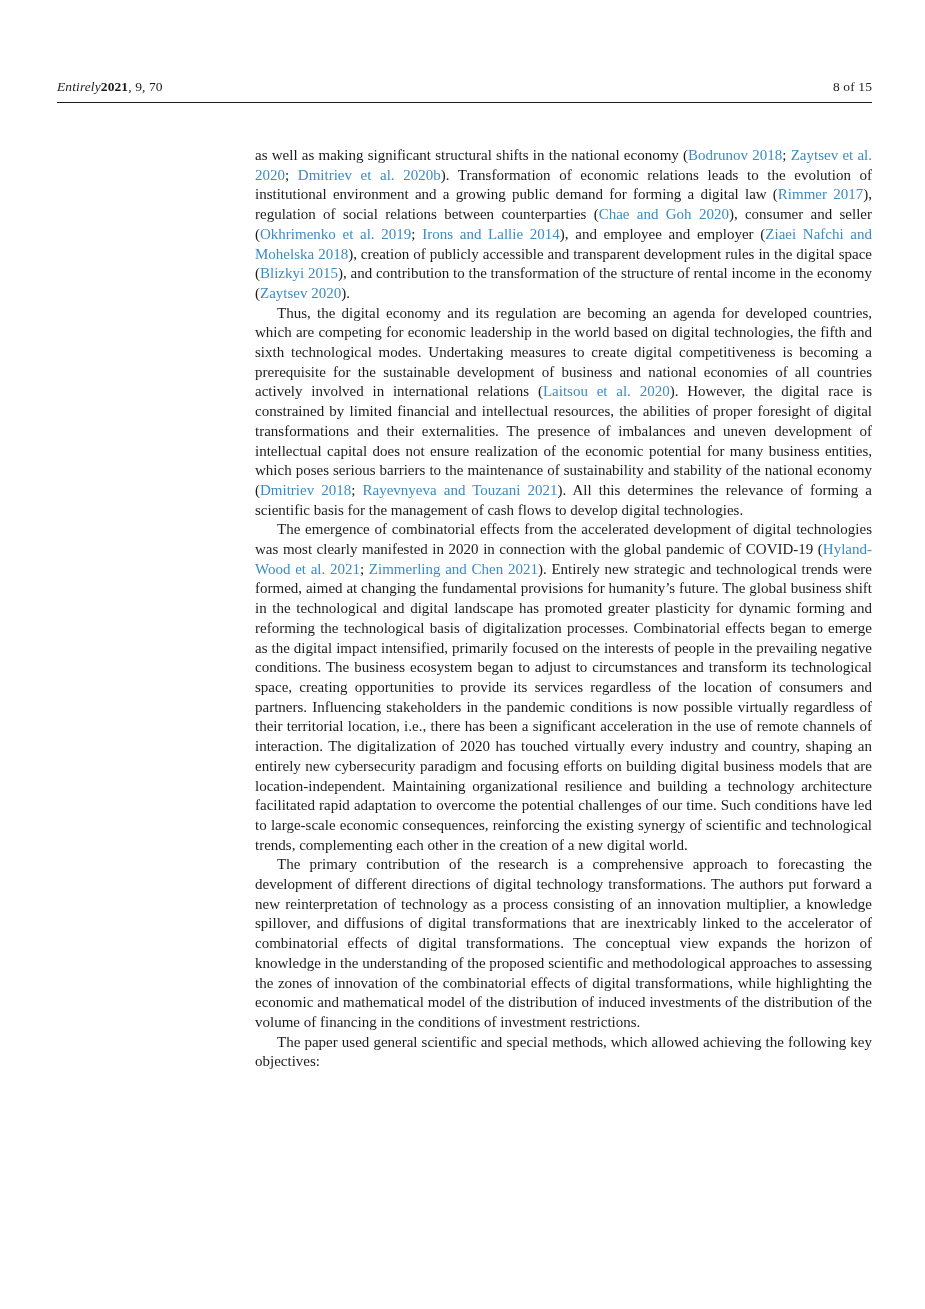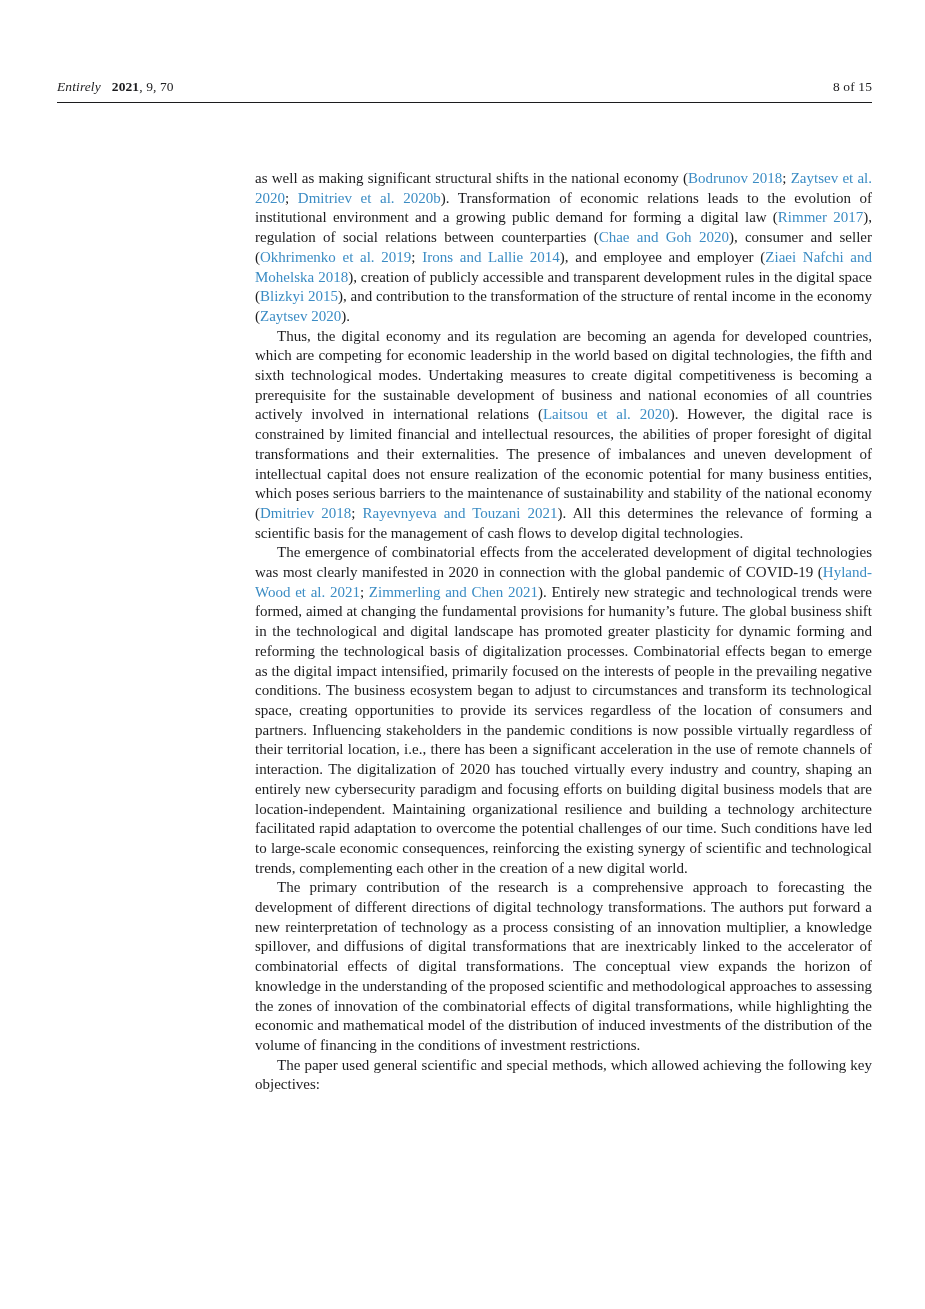--- a/index.html
+++ b/index.html
@@ -21,21 +21,21 @@
     left: 57px;
     right: 53px;
     top: 79px;
     display: flex;
     justify-content: space-between;
     align-items: baseline;
     font-size: 13.5px;
     letter-spacing: 0.1px;
   }
   .journal-name { font-style: italic; }
-  .journal-year { font-weight: bold; margin-left: 11px; }
+  .journal-year { font-weight: bold; margin-left: 0; }
   .journal-issue { font-weight: normal; }
   .header-rule {
     position: absolute;
     left: 57px;
     right: 53px;
     top: 102px;
     height: 0;
     border-top: 1.4px solid #1c1c1e;
   }
   .article {
@@ -63,20 +63,20 @@
 <body>
 
 <div class="page">
   <header class="page-header">
     <div class="journal-ref">
       <span class="journal-name">Entirely</span><span class="journal-year">2021</span><span class="journal-issue">, 9, 70</span>
     </div>
     <div class="page-indicator">8 of 15</div>
   </header>
   <div class="header-rule"></div>
-  <main class="article" style="color: rgb(28, 28, 30); margin-top: 23px;">
+  <main class="article" style="color: rgb(28, 28, 30);">
       <p class=""><span>as well as making significant structural shifts in the national economy (</span><span class="cite-link" style="color: rgb(59, 140, 196);">Bodrunov 2018</span><span>; </span><span class="cite-link" style="color: rgb(59, 140, 196);">Zaytsev et al. 2020</span><span>; </span><span class="cite-link" style="color: rgb(59, 140, 196);">Dmitriev et al. 2020b</span><span>). Transformation of economic relations leads to the evolution of institutional environment and a growing public demand for forming a digital law (</span><span class="cite-link" style="color: rgb(59, 140, 196);">Rimmer 2017</span><span>), regulation of social relations between counterparties (</span><span class="cite-link" style="color: rgb(59, 140, 196);">Chae and Goh 2020</span><span>), consumer and seller (</span><span class="cite-link" style="color: rgb(59, 140, 196);">Okhrimenko et al. 2019</span><span>; </span><span class="cite-link" style="color: rgb(59, 140, 196);">Irons and Lallie 2014</span><span>), and employee and employer (</span><span class="cite-link" style="color: rgb(59, 140, 196);">Ziaei Nafchi and Mohelska 2018</span><span>), creation of publicly accessible and transparent development rules in the digital space (</span><span class="cite-link" style="color: rgb(59, 140, 196);">Blizkyi 2015</span><span>), and contribution to the transformation of the structure of rental income in the economy (</span><span class="cite-link" style="color: rgb(59, 140, 196);">Zaytsev 2020</span><span>).</span></p>
       <p class="indent"><span>Thus, the digital economy and its regulation are becoming an agenda for developed countries, which are competing for economic leadership in the world based on digital technologies, the fifth and sixth technological modes. Undertaking measures to create digital competitiveness is becoming a prerequisite for the sustainable development of business and national economies of all countries actively involved in international relations (</span><span class="cite-link" style="color: rgb(59, 140, 196);">Laitsou et al. 2020</span><span>). However, the digital race is constrained by limited financial and intellectual resources, the abilities of proper foresight of digital transformations and their externalities. The presence of imbalances and uneven development of intellectual capital does not ensure realization of the economic potential for many business entities, which poses serious barriers to the maintenance of sustainability and stability of the national economy (</span><span class="cite-link" style="color: rgb(59, 140, 196);">Dmitriev 2018</span><span>; </span><span class="cite-link" style="color: rgb(59, 140, 196);">Rayevnyeva and Touzani 2021</span><span>). All this determines the relevance of forming a scientific basis for the management of cash flows to develop digital technologies.</span></p>
       <p class="indent"><span>The emergence of combinatorial effects from the accelerated development of digital technologies was most clearly manifested in 2020 in connection with the global pandemic of COVID-19 (</span><span class="cite-link" style="color: rgb(59, 140, 196);">Hyland-Wood et al. 2021</span><span>; </span><span class="cite-link" style="color: rgb(59, 140, 196);">Zimmerling and Chen 2021</span><span>). Entirely new strategic and technological trends were formed, aimed at changing the fundamental provisions for humanity’s future. The global business shift in the technological and digital landscape has promoted greater plasticity for dynamic forming and reforming the technological basis of digitalization processes. Combinatorial effects began to emerge as the digital impact intensified, primarily focused on the interests of people in the prevailing negative conditions. The business ecosystem began to adjust to circumstances and transform its technological space, creating opportunities to provide its services regardless of the location of consumers and partners. Influencing stakeholders in the pandemic conditions is now possible virtually regardless of their territorial location, i.e., there has been a significant acceleration in the use of remote channels of interaction. The digitalization of 2020 has touched virtually every industry and country, shaping an entirely new cybersecurity paradigm and focusing efforts on building digital business models that are location-independent. Maintaining organizational resilience and building a technology architecture facilitated rapid adaptation to overcome the potential challenges of our time. Such conditions have led to large-scale economic consequences, reinforcing the existing synergy of scientific and technological trends, complementing each other in the creation of a new digital world.</span></p>
       <p class="indent"><span>The primary contribution of the research is a comprehensive approach to forecasting the development of different directions of digital technology transformations. The authors put forward a new reinterpretation of technology as a process consisting of an innovation multiplier, a knowledge spillover, and diffusions of digital transformations that are inextricably linked to the accelerator of combinatorial effects of digital transformations. The conceptual view expands the horizon of knowledge in the understanding of the proposed scientific and methodological approaches to assessing the zones of innovation of the combinatorial effects of digital transformations, while highlighting the economic and mathematical model of the distribution of induced investments of the distribution of the volume of financing in the conditions of investment restrictions.</span></p>
       <p class="indent"><span>The paper used general scientific and special methods, which allowed achieving the following key objectives:</span></p>
     </main>
 </div>
 
 </body></html>

